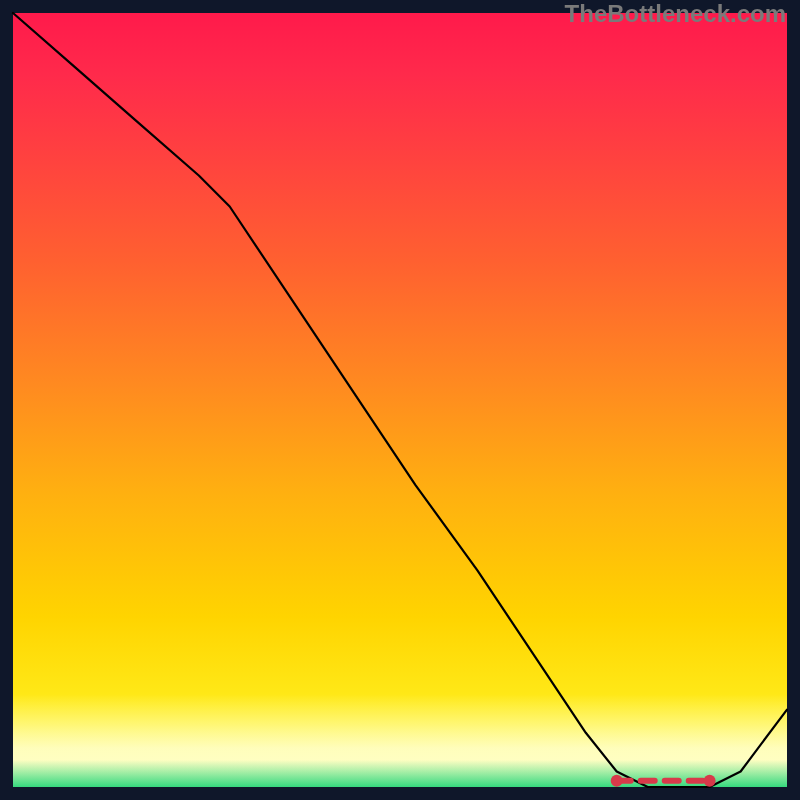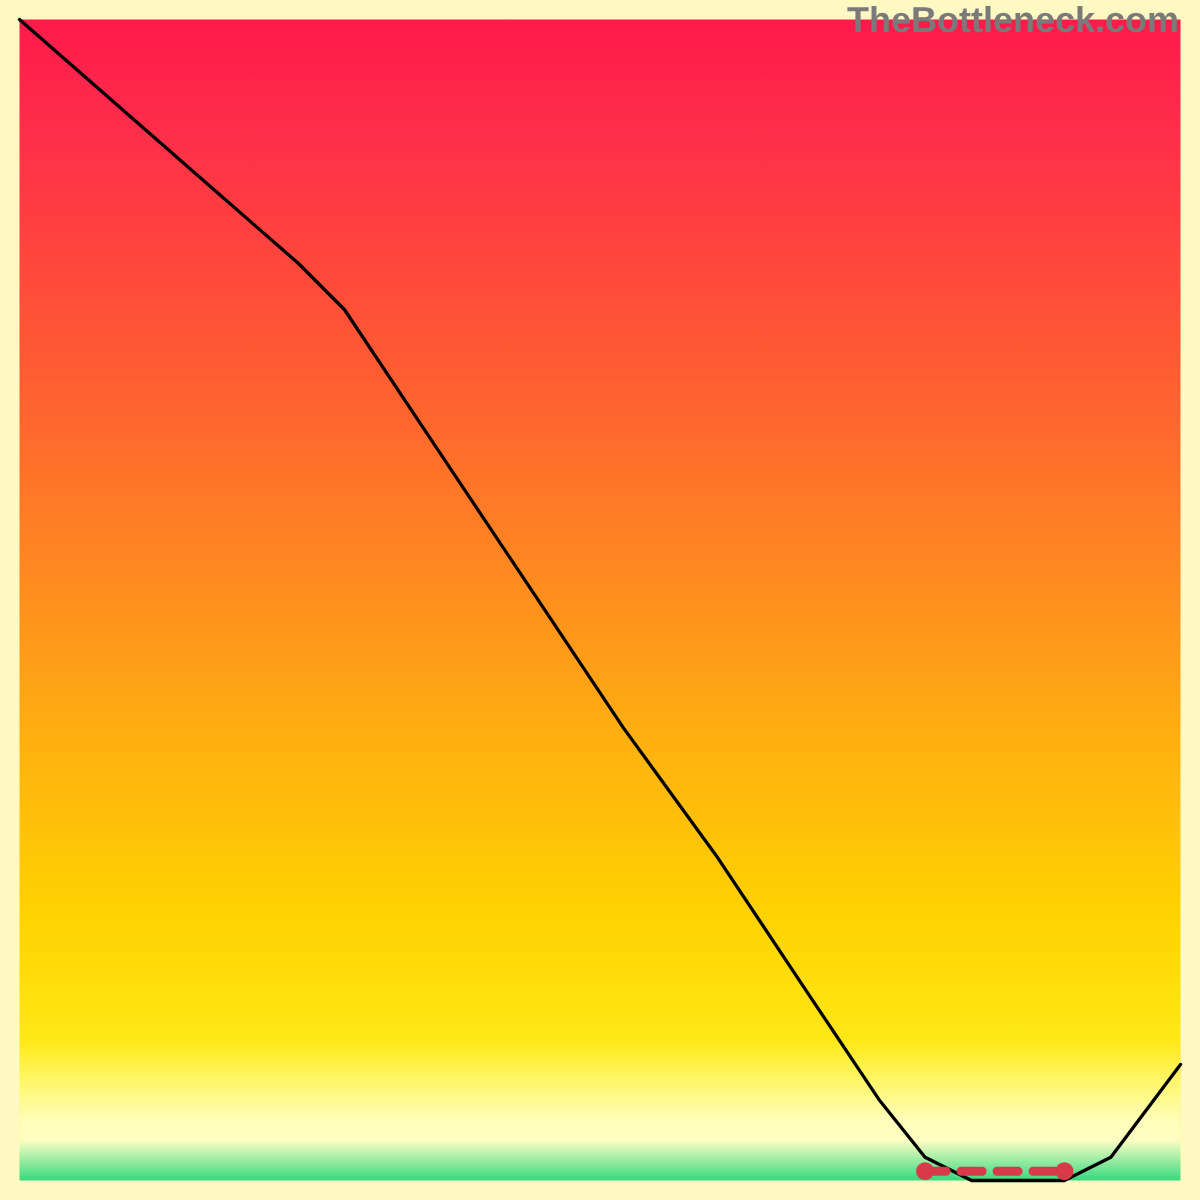--- a/index.html
+++ b/index.html
@@ -1,21 +1,21 @@
 <!DOCTYPE html>
 <html><head>
 <meta charset="utf-8">
 <style>
   * { margin: 0; padding: 0; box-sizing: border-box; }
   html, body { width: 800px; height: 800px; background: #000; overflow: hidden; }
   .frame {
     position: relative;
     width: 800px;
     height: 800px;
-    background: #fef9c3;
+    background: #0f172a;
   }
   .plot-area {
     position: absolute;
     left: 13px;
     top: 13px;
     width: 774px;
     height: 774px;
     
     background:
       linear-gradient(to top,

